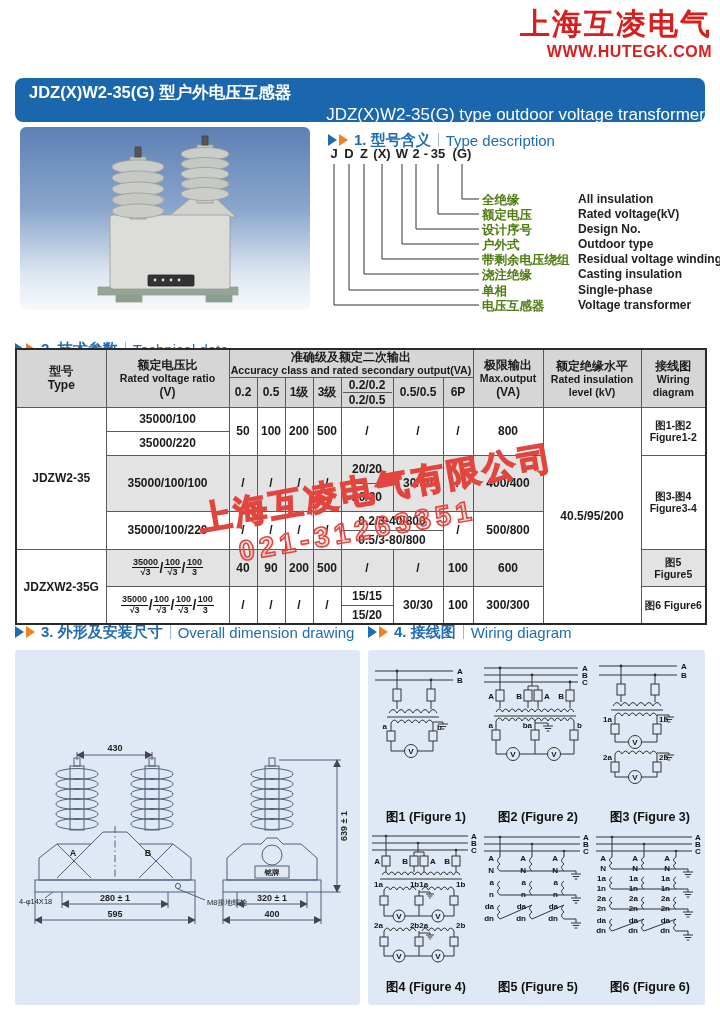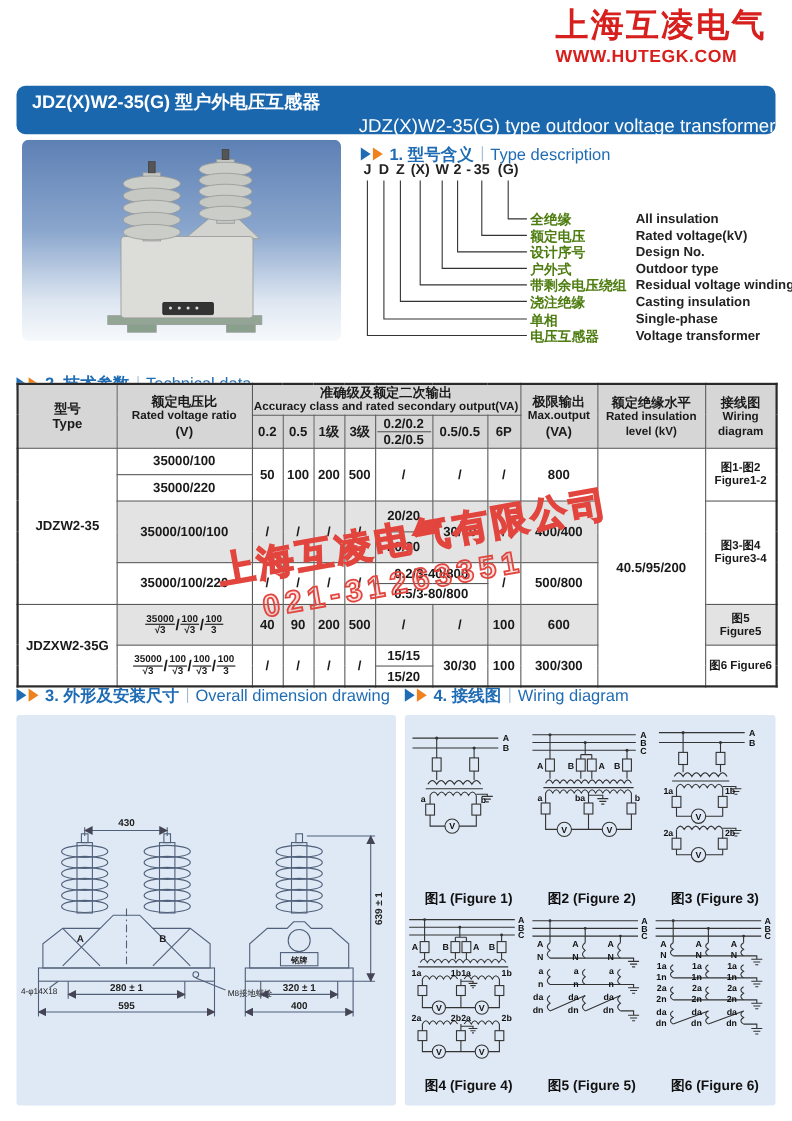--- a/index.html
+++ b/index.html
@@ -1,20 +1,20 @@
 <!DOCTYPE html>
 <html><head>
 <meta charset="utf-8">
 <style>
   html,body{margin:0;padding:0;background:#fff;}
   #page{position:relative;width:720px;height:1019px;background:#ffffff;overflow:hidden;
         font-family:"Liberation Sans",sans-serif;color:#1a1a1a;}
 
   
-  .logo-block{position:absolute;top:8px;right:23px;margin-left:44px;}
+  .logo-block{position:absolute;top:8px;right:8px;text-align:right;margin-left:44px;}
   .logo-zh{color:#d7201d;font-weight:800;font-size:30px;letter-spacing:2px;line-height:1.05;}
   .logo-web{color:#d7201d;font-weight:bold;font-size:16px;letter-spacing:0.5px;margin-top:3px;}
 
   
   .title-bar{position:absolute;left:15px;top:78px;width:690px;height:44px;background:#1a67ae;
              border-radius:8px;color:#fff;padding:0;box-sizing:border-box;}
   .title-zh{font-size:16.5px;font-weight:bold;padding:4px 0 0 14px;}
   .title-en{font-size:17px;padding:1px 0 0 26px;text-align:right;}
 
   

